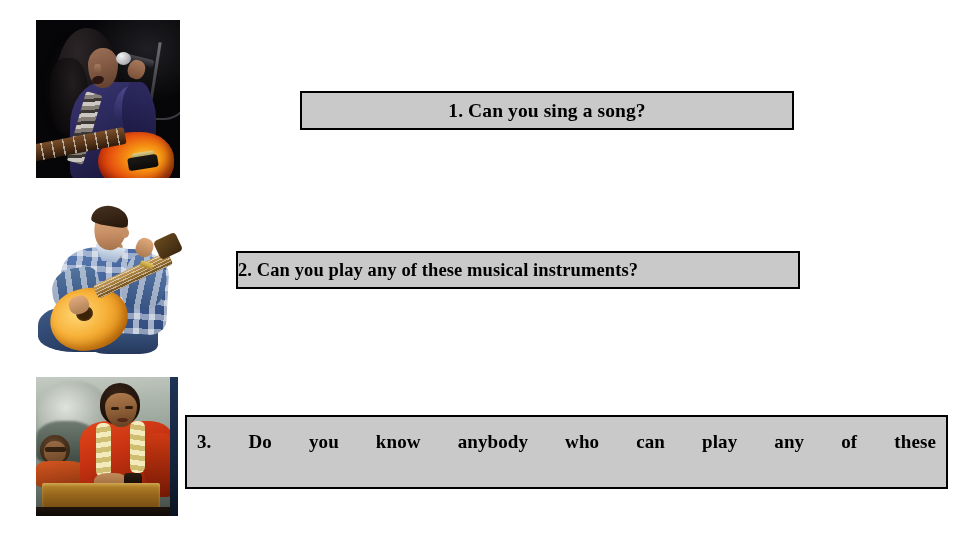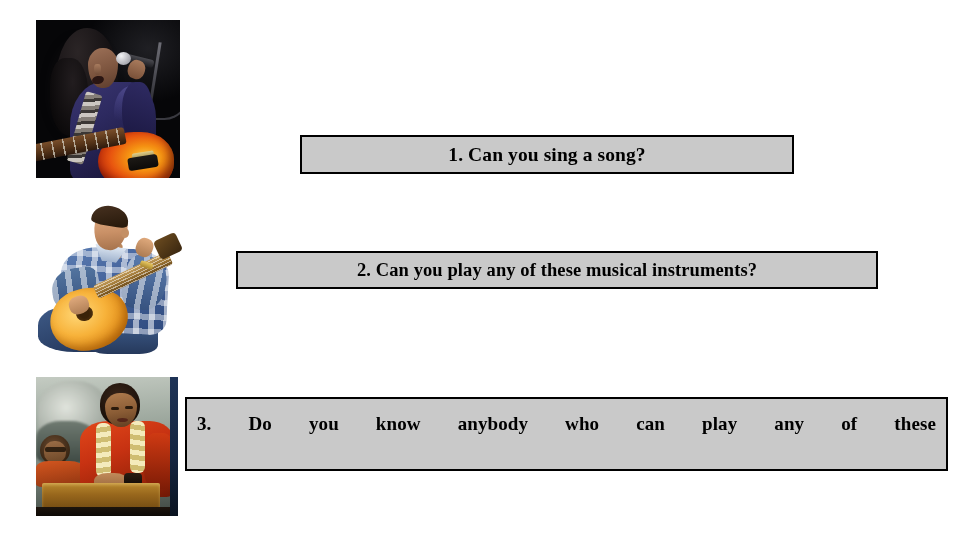--- a/index.html
+++ b/index.html
@@ -25,30 +25,29 @@
     color: #000000;
     font-weight: bold;
     font-family: "Liberation Serif", "DejaVu Serif", serif;
     letter-spacing: 0.1px;
   }
   #qbox1 {
     left: 300px; top: 91px;
     width: 494px; height: 39px;
     display: flex; align-items: center; justify-content: center;
     font-size: 19.5px;
-    margin-top: 44px;
   }
   #qbox2 {
     left: 236px; top: 251px;
-    width: 642px; height: 38px;
-    display: flex; align-items: center; justify-content: center;
+    width: 564px; height: 38px;
+    display: flex; align-items: center; 
     font-size: 18.5px;
   }
   #qbox3 {
-    left: 185px; top: 397px;
+    left: 185px; top: 415px;
     width: 763px; height: 74px;
     padding: 8px 10px 6px 10px;
     font-size: 19px;
     line-height: 1.78;
   }
   #qbox3 .line1 {
     display: block;
     text-align: justify;
     text-align-last: justify;
     white-space: nowrap;

